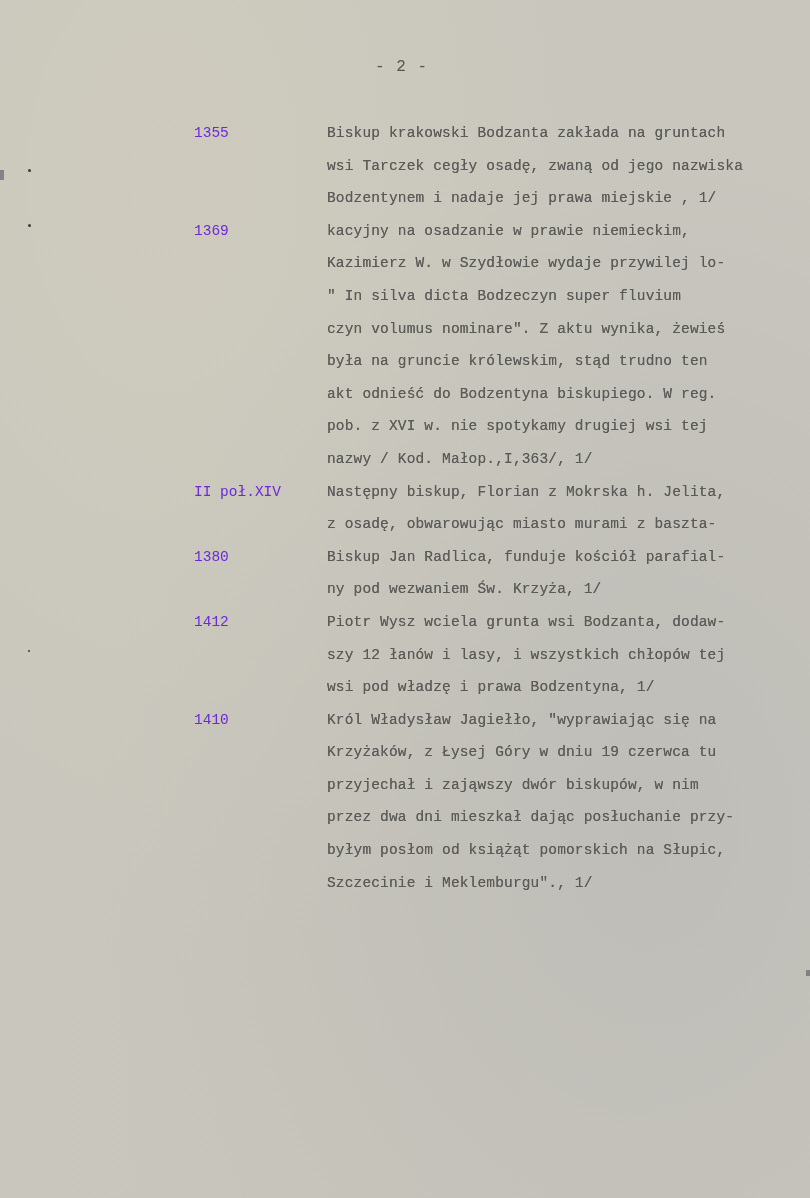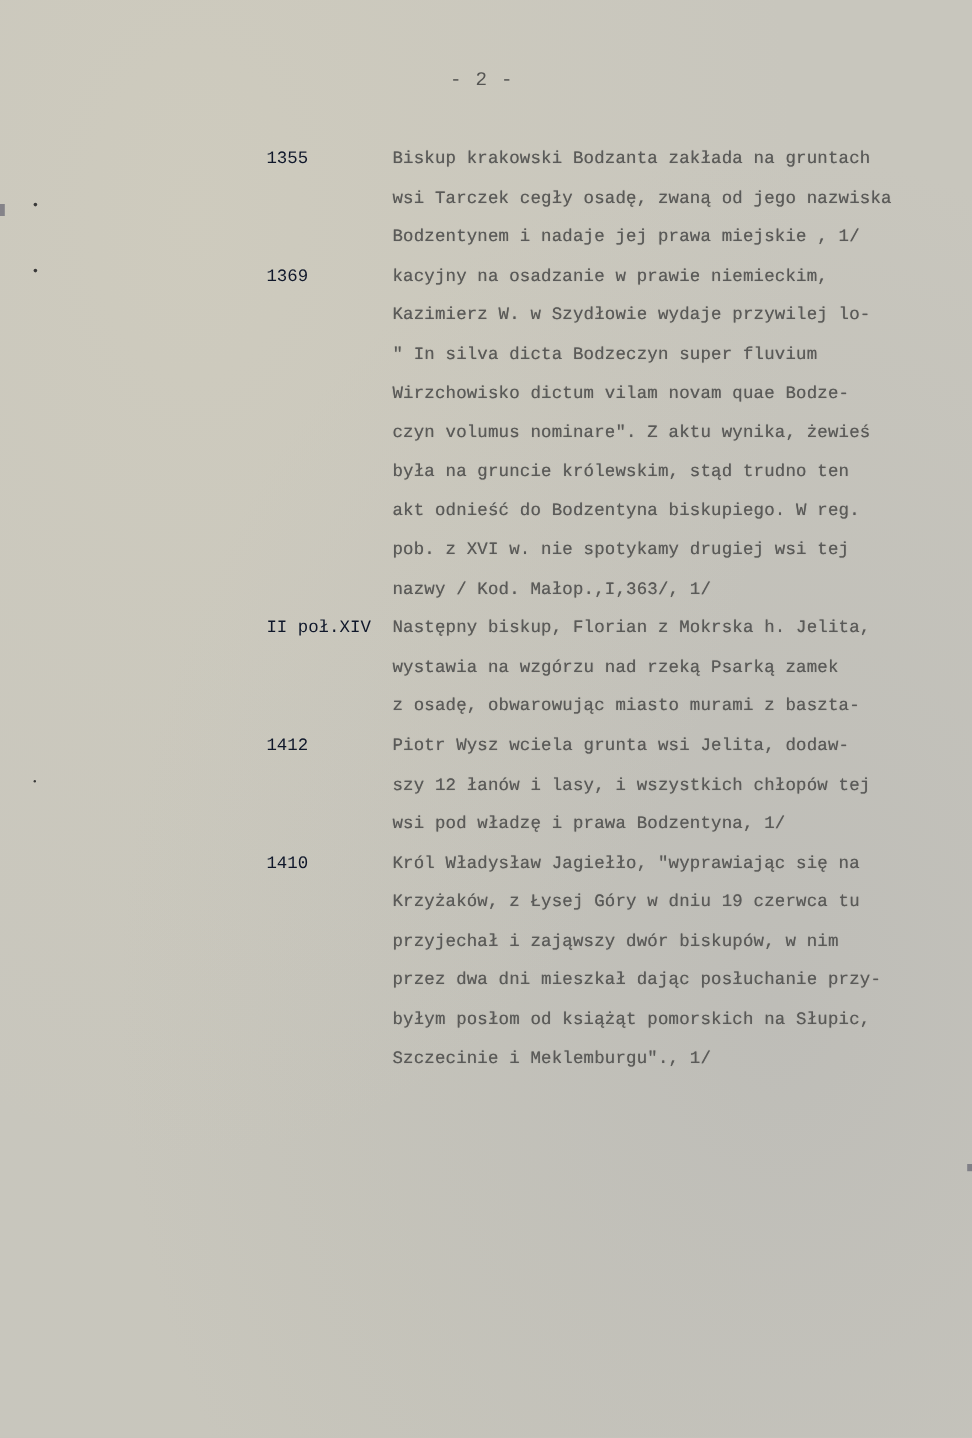--- a/index.html
+++ b/index.html
@@ -15,21 +15,21 @@
       color: #5c5c5a;
     }
     .page-number {
       position: absolute; left: 375px; top: 58px;
       font-size: 16px; letter-spacing: 1px; color: #555553;
     }
     .entries { position: absolute; left: 0; top: 117px; width: 810px; }
     .entry { position: relative; }
     .year {
       position: absolute; left: 194px; top: 0;
-      font-size: 14.5px; line-height: 32.6px; color: #0f172a; white-space: nowrap; margin-left: 28px;
+      font-size: 14.5px; line-height: 32.6px; color: #6d28d9; white-space: nowrap;
     }
     .lines { margin-left: 327px; }
     .line {
       display: block; font-size: 14.5px; line-height: 32.6px;
       white-space: nowrap; color: #5a5a58; letter-spacing: 0.15px;
       text-shadow: 0 0 0.6px rgba(60,60,58,0.6);
     }
     .speck { position: absolute; width: 3px; height: 3px; border-radius: 50%; background: #3a3a3a; }
     .edge-mark { position: absolute; width: 4px; height: 10px; background: #556; opacity: 0.6; }
   </style>
@@ -47,43 +47,48 @@
       <span class="line">Bodzentynem i nadaje jej prawa miejskie , 1/</span>
     </div>
   </div>
 
   <div class="entry">
     <span class="year">1369</span>
     <div class="lines">
       <span class="line">kacyjny na osadzanie w prawie niemieckim,</span>
       <span class="line">Kazimierz W. w Szydłowie wydaje przywilej lo-</span>
       <span class="line">" In silva dicta Bodzeczyn super fluvium</span>
-      <span class="line">Wirzchowisko dictum vilam novam quae Bodze-</span>
       <span class="line">czyn volumus nominare". Z aktu wynika, żewieś</span>
       <span class="line">była na gruncie królewskim, stąd trudno ten</span>
       <span class="line">akt odnieść do Bodzentyna biskupiego. W reg.</span>
       <span class="line">pob. z XVI w. nie spotykamy drugiej wsi tej</span>
       <span class="line">nazwy / Kod. Małop.,I,363/, 1/</span>
     </div>
   </div>
 
   <div class="entry">
     <span class="year">II poł.XIV</span>
     <div class="lines">
       <span class="line">Następny biskup, Florian z Mokrska h. Jelita,</span>
-      <span class="line">wystawia na wzgórzu nad rzeką Psarką zamek</span>
       <span class="line">z osadę, obwarowując miasto murami z baszta-</span>
     </div>
   </div>
 
+  <div class="entry">
+    <span class="year">1380</span>
+    <div class="lines">
+      <span class="line">Biskup Jan Radlica, funduje kościół parafial-</span>
+      <span class="line">ny pod wezwaniem Św. Krzyża, 1/</span>
+    </div>
+  </div>
 
   <div class="entry">
     <span class="year">1412</span>
     <div class="lines">
-      <span class="line">Piotr Wysz wcielа grunta wsi Jelita, dodaw-</span>
+      <span class="line">Piotr Wysz wcielа grunta wsi Bodzanta, dodaw-</span>
       <span class="line">szy 12 łanów i lasy, i wszystkich chłopów tej</span>
       <span class="line">wsi pod władzę i prawa Bodzentyna, 1/</span>
     </div>
   </div>
 
   <div class="entry">
     <span class="year">1410</span>
     <div class="lines">
       <span class="line">Król Władysław Jagiełło, "wyprawiając się na</span>
       <span class="line">Krzyżaków, z Łysej Góry w dniu 19 czerwca tu</span>

